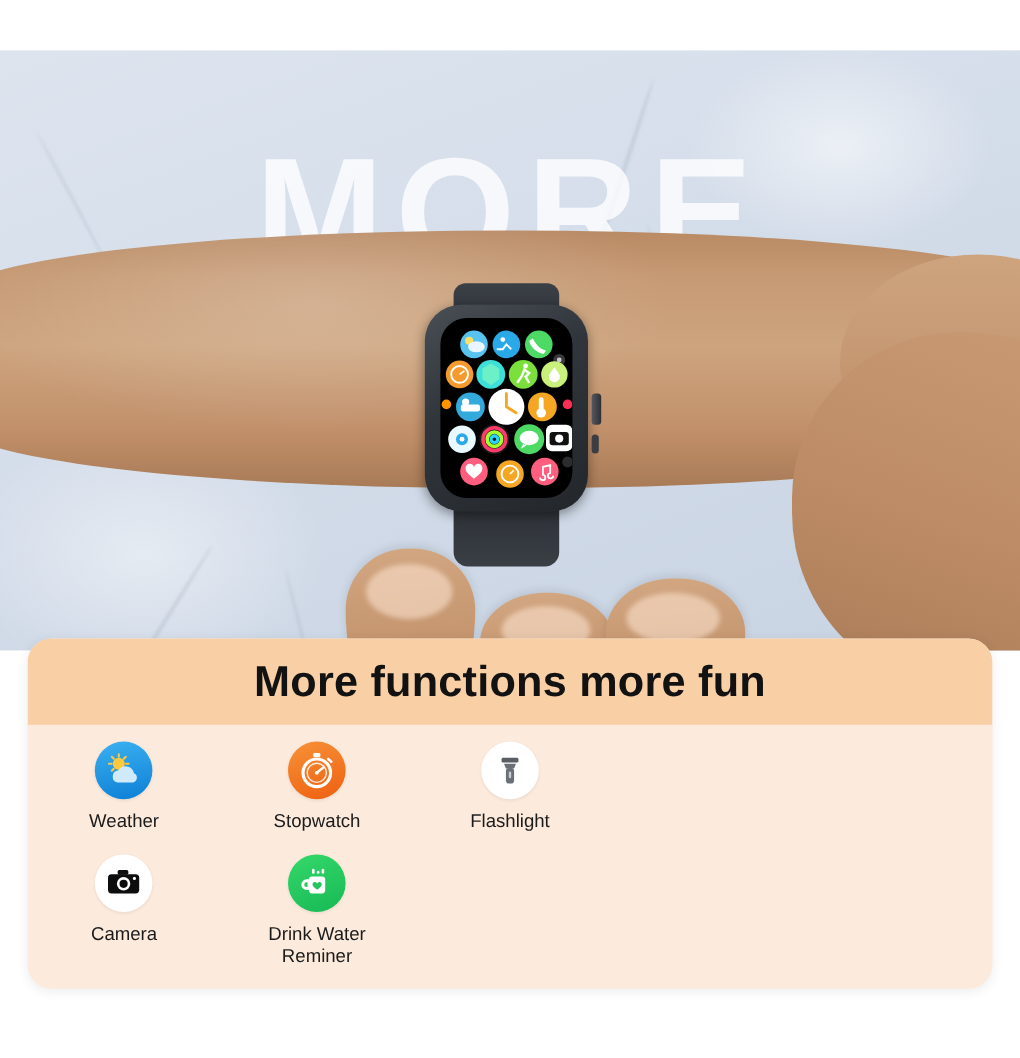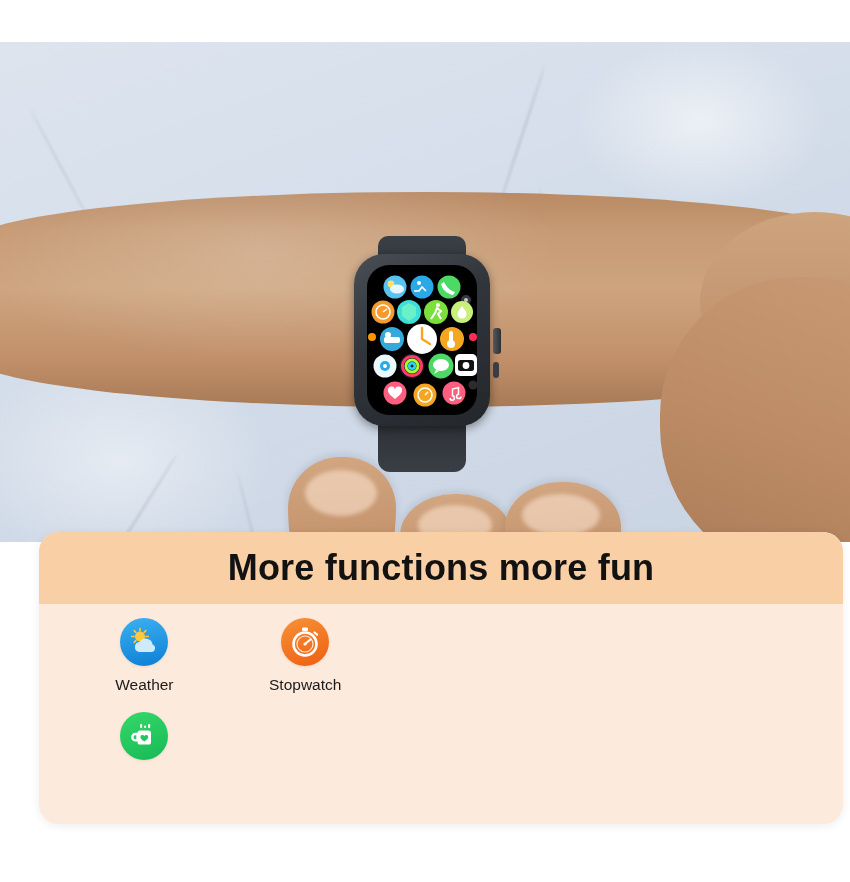--- a/index.html
+++ b/index.html
@@ -58,45 +58,46 @@
        background:linear-gradient(150deg,#4a4f55 0%,#31363c 40%,#23272c 100%);
        box-shadow:0 3px 10px rgba(0,0,0,.40);}
   .screen{position:absolute;left:13px;top:11px;width:110px;height:150px;border-radius:22px;
        background:#000;overflow:hidden;}
   .crown{position:absolute;left:139px;top:74px;width:8px;height:26px;border-radius:3px;
        background:linear-gradient(90deg,#55595f,#2c3035);}
   .crown2{position:absolute;left:139px;top:108px;width:6px;height:16px;border-radius:3px;background:#3a3e44;}
 
   
   .panel{position:absolute;left:23px;top:532px;width:804px;height:292px;border-radius:20px;
-       background:#FCEADC;overflow:hidden;box-shadow:0 2px 10px rgba(0,0,0,.07);margin-left:16px;}
+       background:#FCEADC;overflow:hidden;box-shadow:0 2px 10px rgba(0,0,0,.07);}
   .panel-head{height:72px;background:#F9CFA5;display:flex;align-items:center;justify-content:center;}
   .panel-title{font-size:36px;font-weight:bold;color:#121212;letter-spacing:.2px;}
 
   .grid{padding:14px 0 0 0;}
-  .row{display:flex;padding-left:25px;}
+  .row{display:flex;}
   .cell{width:160.8px;display:flex;flex-direction:column;align-items:center;}
   .ico{width:48px;height:48px;border-radius:50%;display:flex;align-items:center;justify-content:center;
        position:relative;box-shadow:0 1px 3px rgba(0,0,0,.08);}
   .lbl{margin-top:9px;font-size:15.5px;color:#1b1b1b;text-align:center;line-height:1.24;}
   .row2{margin-top:18px;}
 </style>
 </head>
 <body>
 
 <div class="page">
 
   <div class="hero">
     <div class="vein v1"></div>
     <div class="vein v2"></div>
     <div class="vein v3"></div>
     <div class="vein v4"></div>
     <div class="vein v5"></div>
     <div class="vein v6"></div>
 
+    <div class="more-word">MORE</div>
 
     <div class="arm"></div>
     <div class="arm-sh"></div>
     <div class="hand-r2"></div>
     <div class="hand-r"></div>
 
     <div class="finger f1"></div>
     <div class="nail n1"></div>
     <div class="finger f2"></div>
     <div class="nail n2"></div>
@@ -204,42 +205,69 @@
               <path d="M26.5 7.5l2.6 2.2" stroke="#fff" stroke-width="2.2" stroke-linecap="round"></path>
               <circle cx="17" cy="19" r="11.5" fill="none" stroke="#fff" stroke-width="2.6"></circle>
               <circle cx="17" cy="19" r="8" fill="none" stroke="#fff" stroke-width="1.2" opacity=".85"></circle>
               <path d="M17 19l5.5-4.5" stroke="#fff" stroke-width="2" stroke-linecap="round"></path>
               <circle cx="17" cy="19" r="1.6" fill="#fff"></circle>
             </svg>
           </div>
           <div class="lbl">Stopwatch</div>
         </div>
 
+        <div class="cell">
+          <div class="ico" style="background:#FFFFFF">
+            <svg width="30" height="30" viewBox="0 0 30 30">
+              <rect x="8" y="4.5" width="14" height="4" rx="1.2" fill="#5A5F66"></rect>
+              <path d="M10 9.5h10l-1.6 4H11.6z" fill="#6B7077"></path>
+              <rect x="11.6" y="13" width="6.8" height="13" rx="2.6" fill="#6B7077"></rect>
+              <rect x="14" y="16" width="2" height="5.5" rx="1" fill="#C9CDD3"></rect>
+            </svg>
+          </div>
+          <div class="lbl">Flashlight</div>
+        </div>
 
 
       </div>
 
       <div class="row row2">
 
+        <div class="cell">
+          <div class="ico" style="background:#FFFFFF">
+            <svg width="32" height="32" viewBox="0 0 32 32">
+              <rect x="3" y="8.5" width="26" height="16" rx="3" fill="#0D0D0D"></rect>
+              <rect x="11" y="5" width="9" height="4" rx="1.4" fill="#0D0D0D"></rect>
+              <circle cx="16" cy="16.5" r="5.6" fill="#fff"></circle>
+              <circle cx="16" cy="16.5" r="3.4" fill="#0D0D0D"></circle>
+              <circle cx="25" cy="12" r="1.3" fill="#fff"></circle>
+            </svg>
+          </div>
+          <div class="lbl">Camera</div>
+        </div>
 
 
 
 
         <div class="cell">
           <div class="ico" style="background:linear-gradient(160deg,#34D869,#18B956)">
             <svg width="30" height="30" viewBox="0 0 30 30">
               <g fill="#fff">
                 <rect x="11" y="3" width="2.2" height="4.2" rx="1.1"></rect>
                 <rect x="15" y="4.6" width="2.2" height="2.6" rx="1.1"></rect>
                 <rect x="19" y="3" width="2.2" height="4.2" rx="1.1"></rect>
               </g>
               <rect x="8.5" y="9.5" width="13.5" height="14" rx="2.6" fill="#fff"></rect>
               <path d="M8.5 13h-2a3.2 3.2 0 0 0 0 6.4h2z" fill="none" stroke="#fff" stroke-width="2.4"></path>
               <path d="M15.3 20.5c-2.8-2.2-3.9-3.2-3.9-4.6a2 2 0 0 1 3.9-.6 2 2 0 0 1 3.9.6c0 1.4-1.1 2.4-3.9 4.6z" fill="#22C55E"></path>
             </svg>
           </div>
+          <div class="lbl">
+            <span>Drink Water</span><br>
+            <span>Reminer</span>
+          </div>
         </div>
 
       </div>
     </div>
   </div>
 
 </div>
 
 </body></html>

